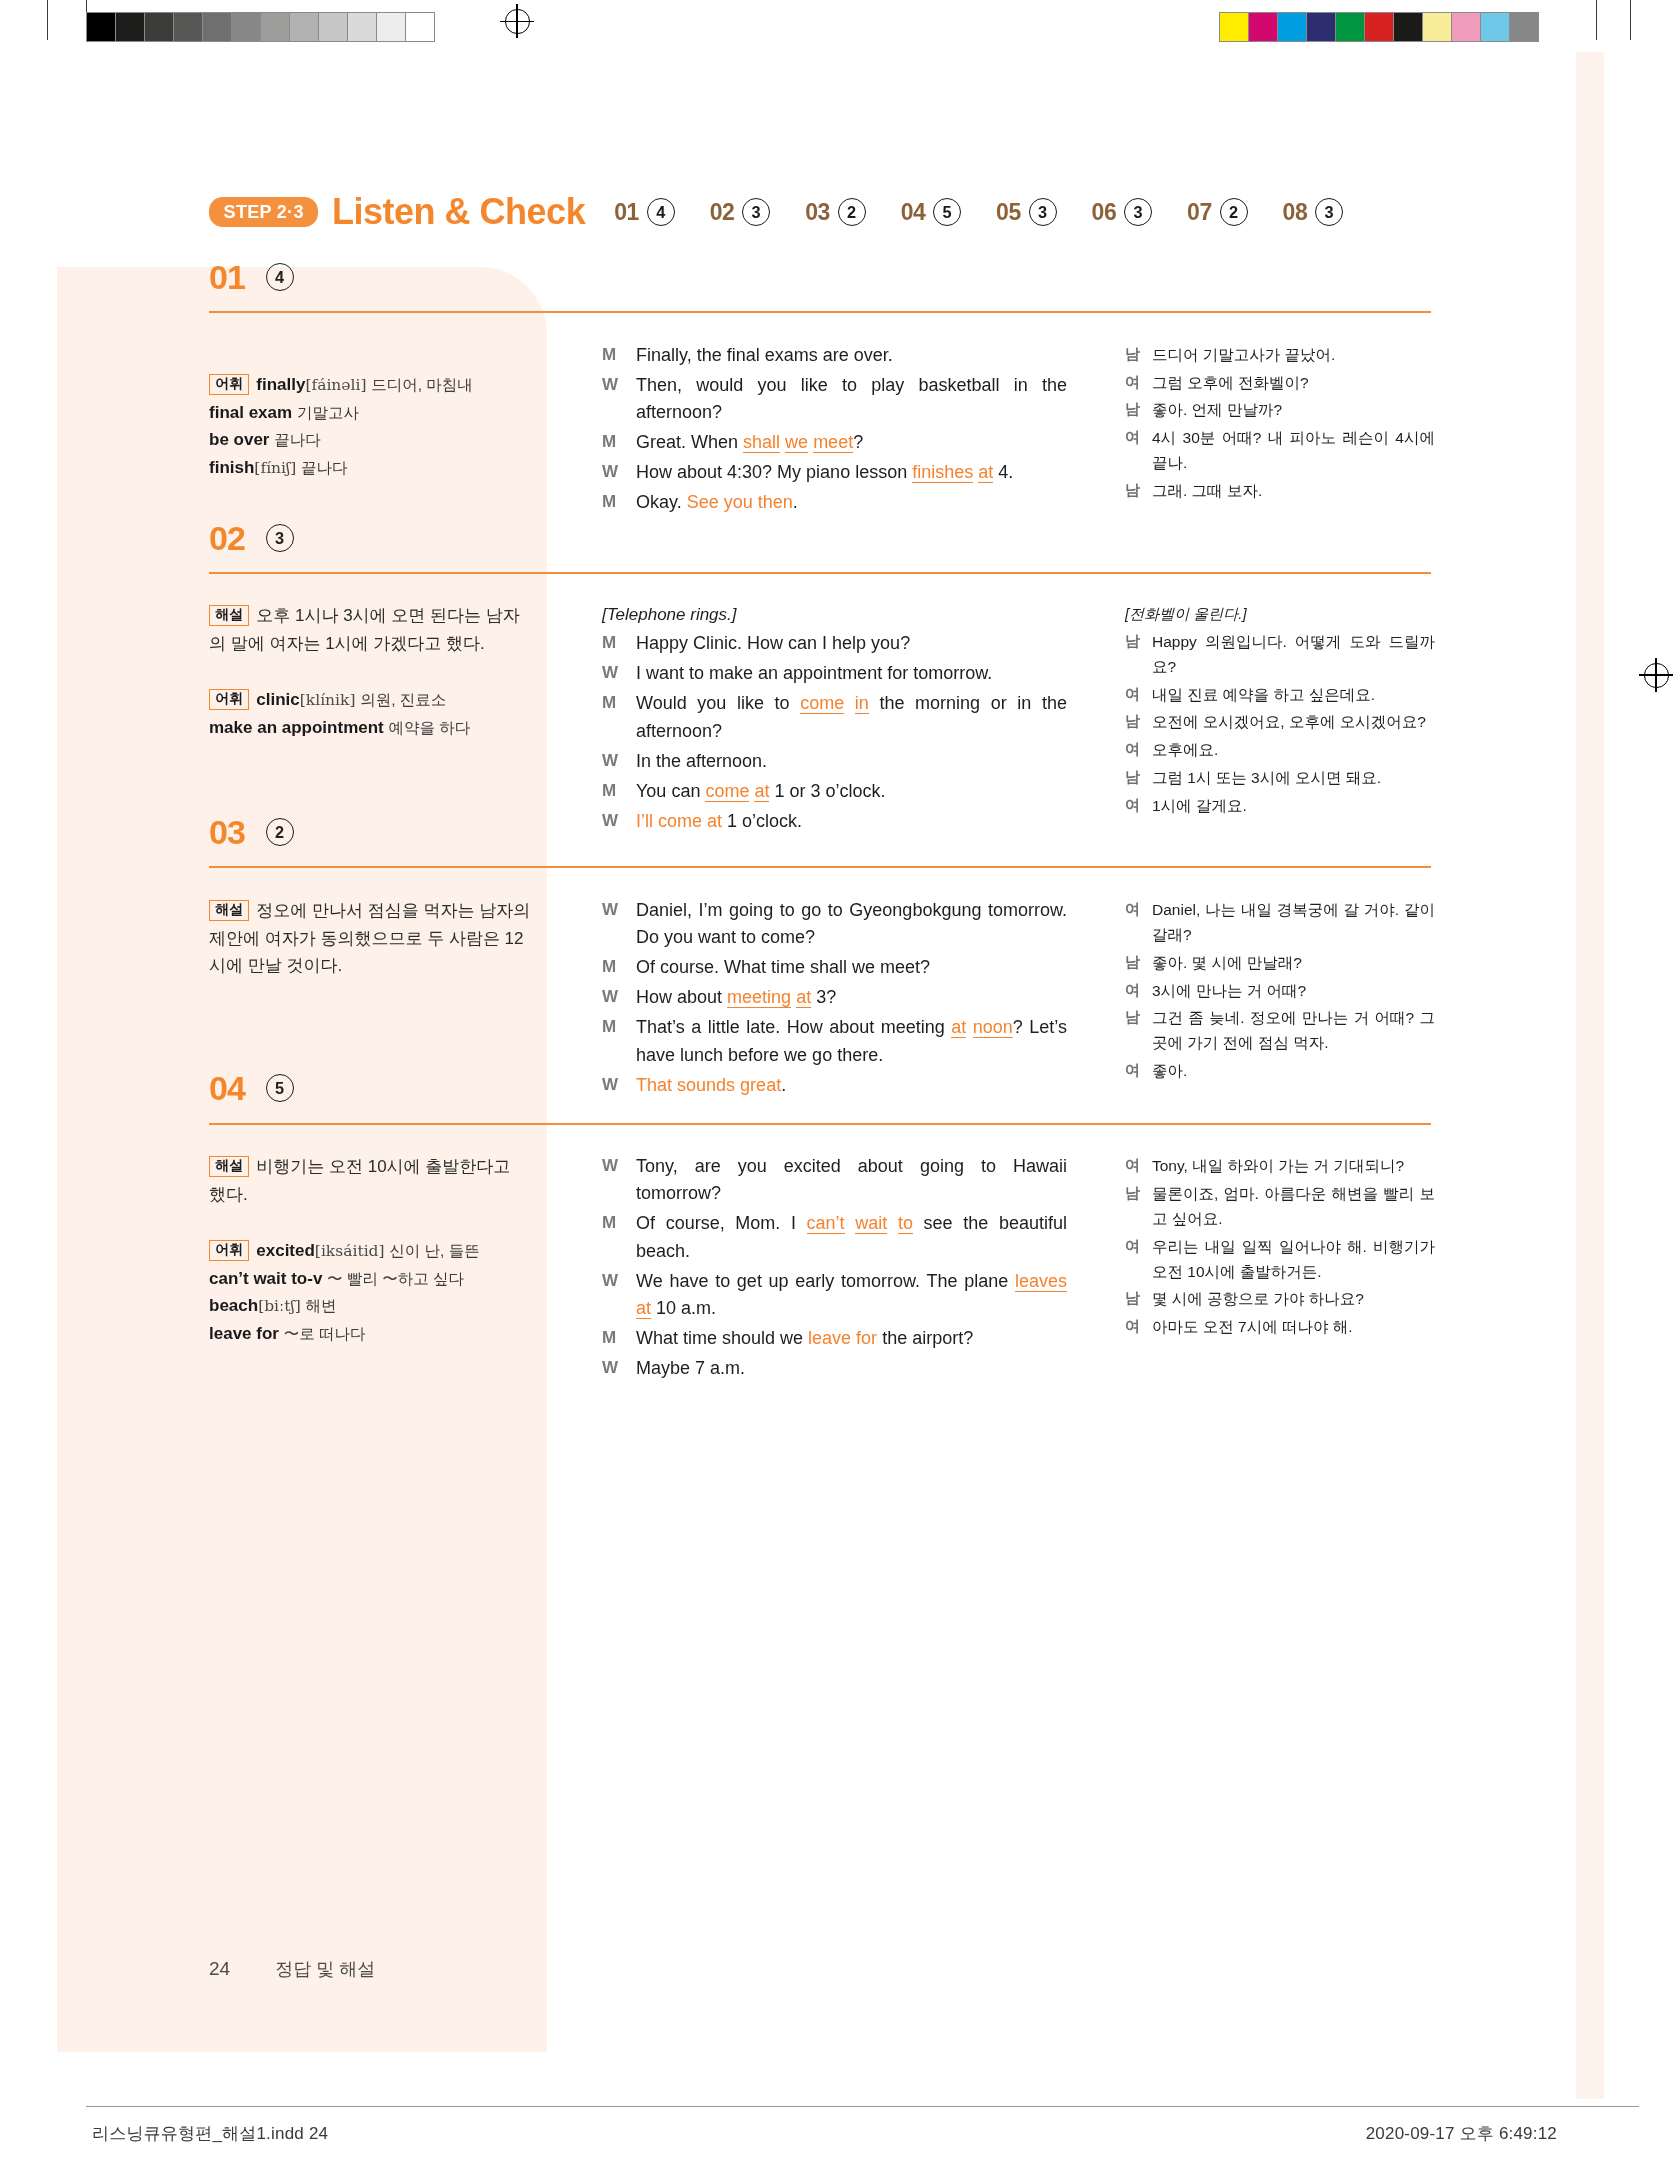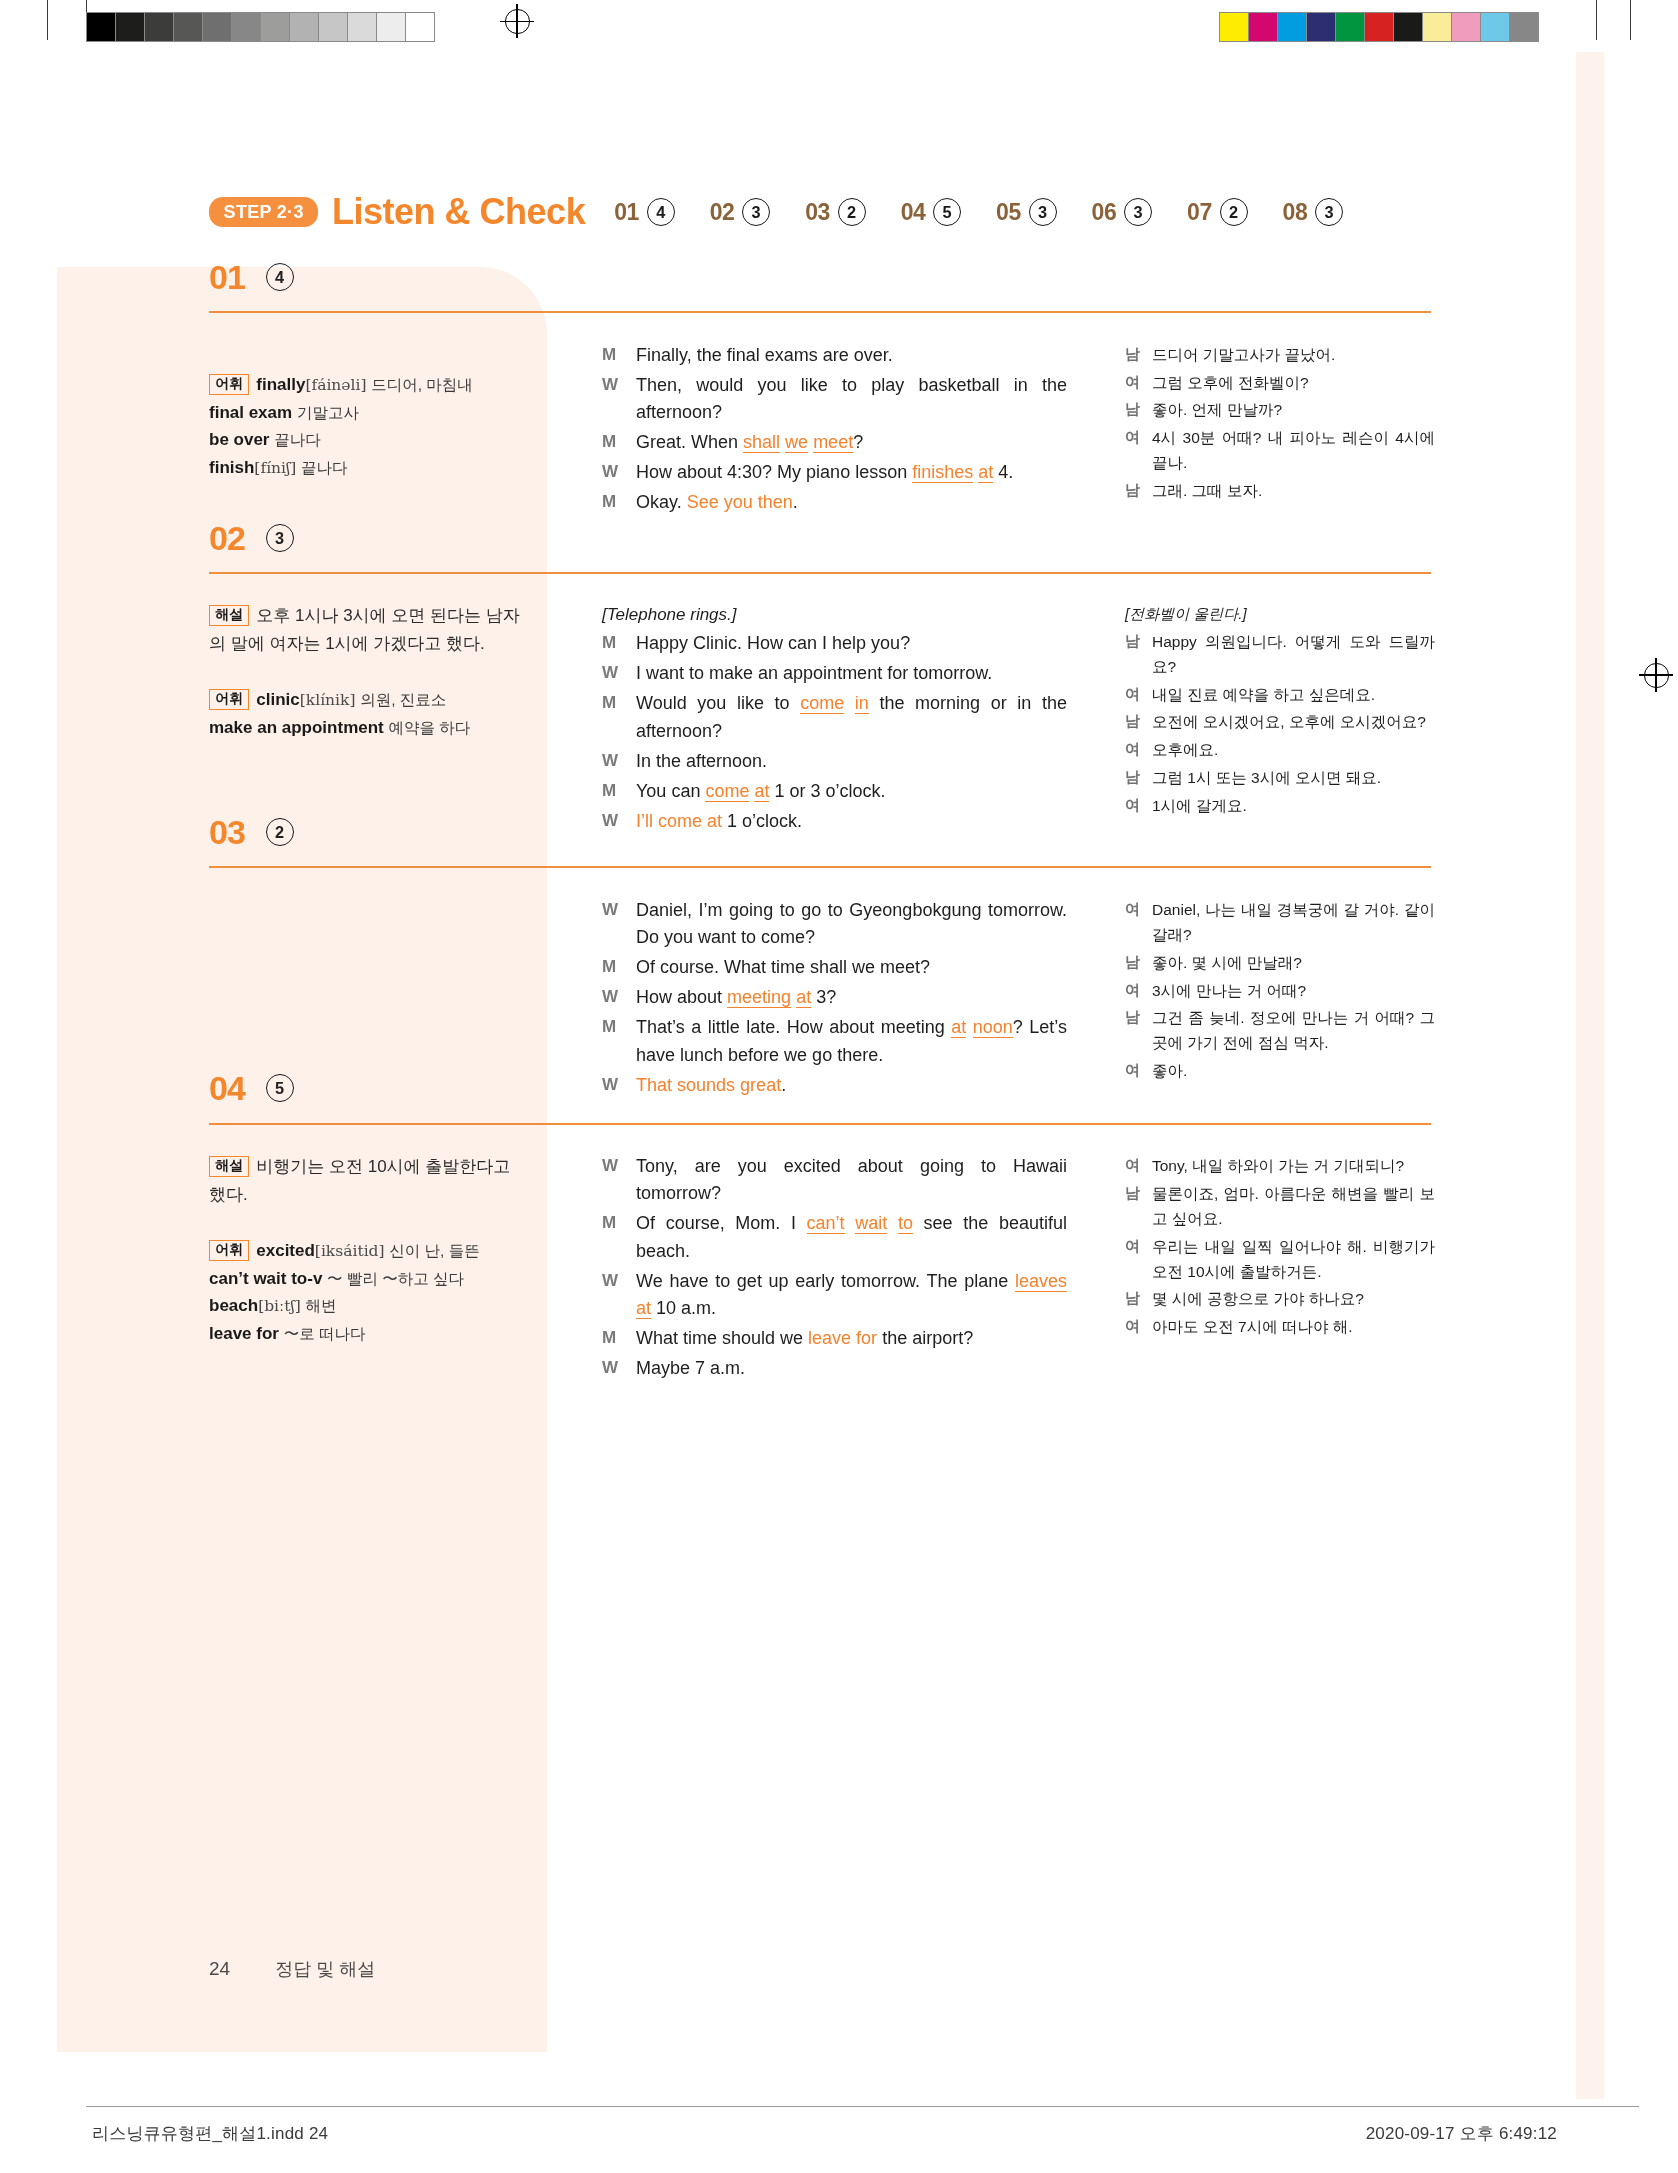--- a/index.html
+++ b/index.html
@@ -329,20 +329,21 @@
         <span class="spk">여</span>
         <span class="utt">1시에 갈게요.</span>
       </div>
     </div>
     <div class="q-head" style="top: 815px;">
       <span class="q-num">03</span>
       <span class="q-ans">2</span>
     </div>
     <div class="q-rule" style="top: 866px;"></div>
     <div class="lcol" style="top: 897px;">
+      <p class="para"><span class="tag">해설</span>정오에 만나서 점심을 먹자는 남자의 제안에 여자가 동의했으므로 두 사람은 12시에 만날 것이다.</p>
     </div>
     <div class="mcol" style="top: 897px;">
       <div class="line">
         <span class="spk">W</span>
         <span class="utt">Daniel, I’m going to go to Gyeongbokgung tomorrow. Do you want to come?</span>
       </div>
       <div class="line">
         <span class="spk">M</span>
         <span class="utt">Of course. What time shall we meet?</span>
       </div>

